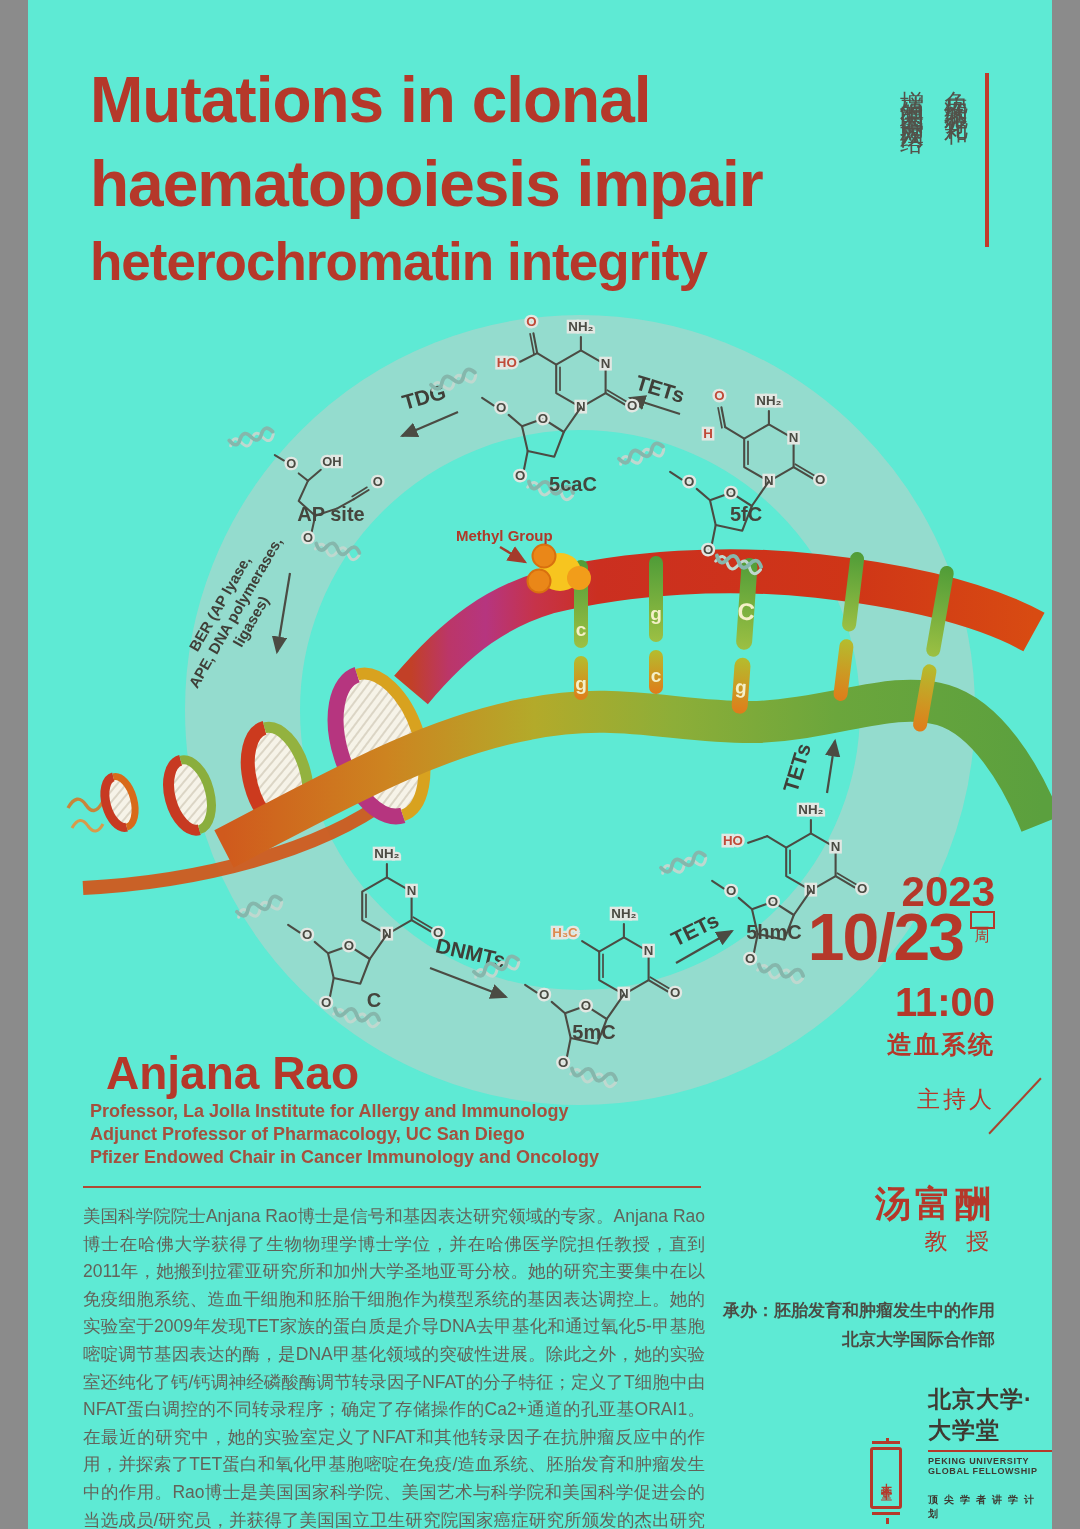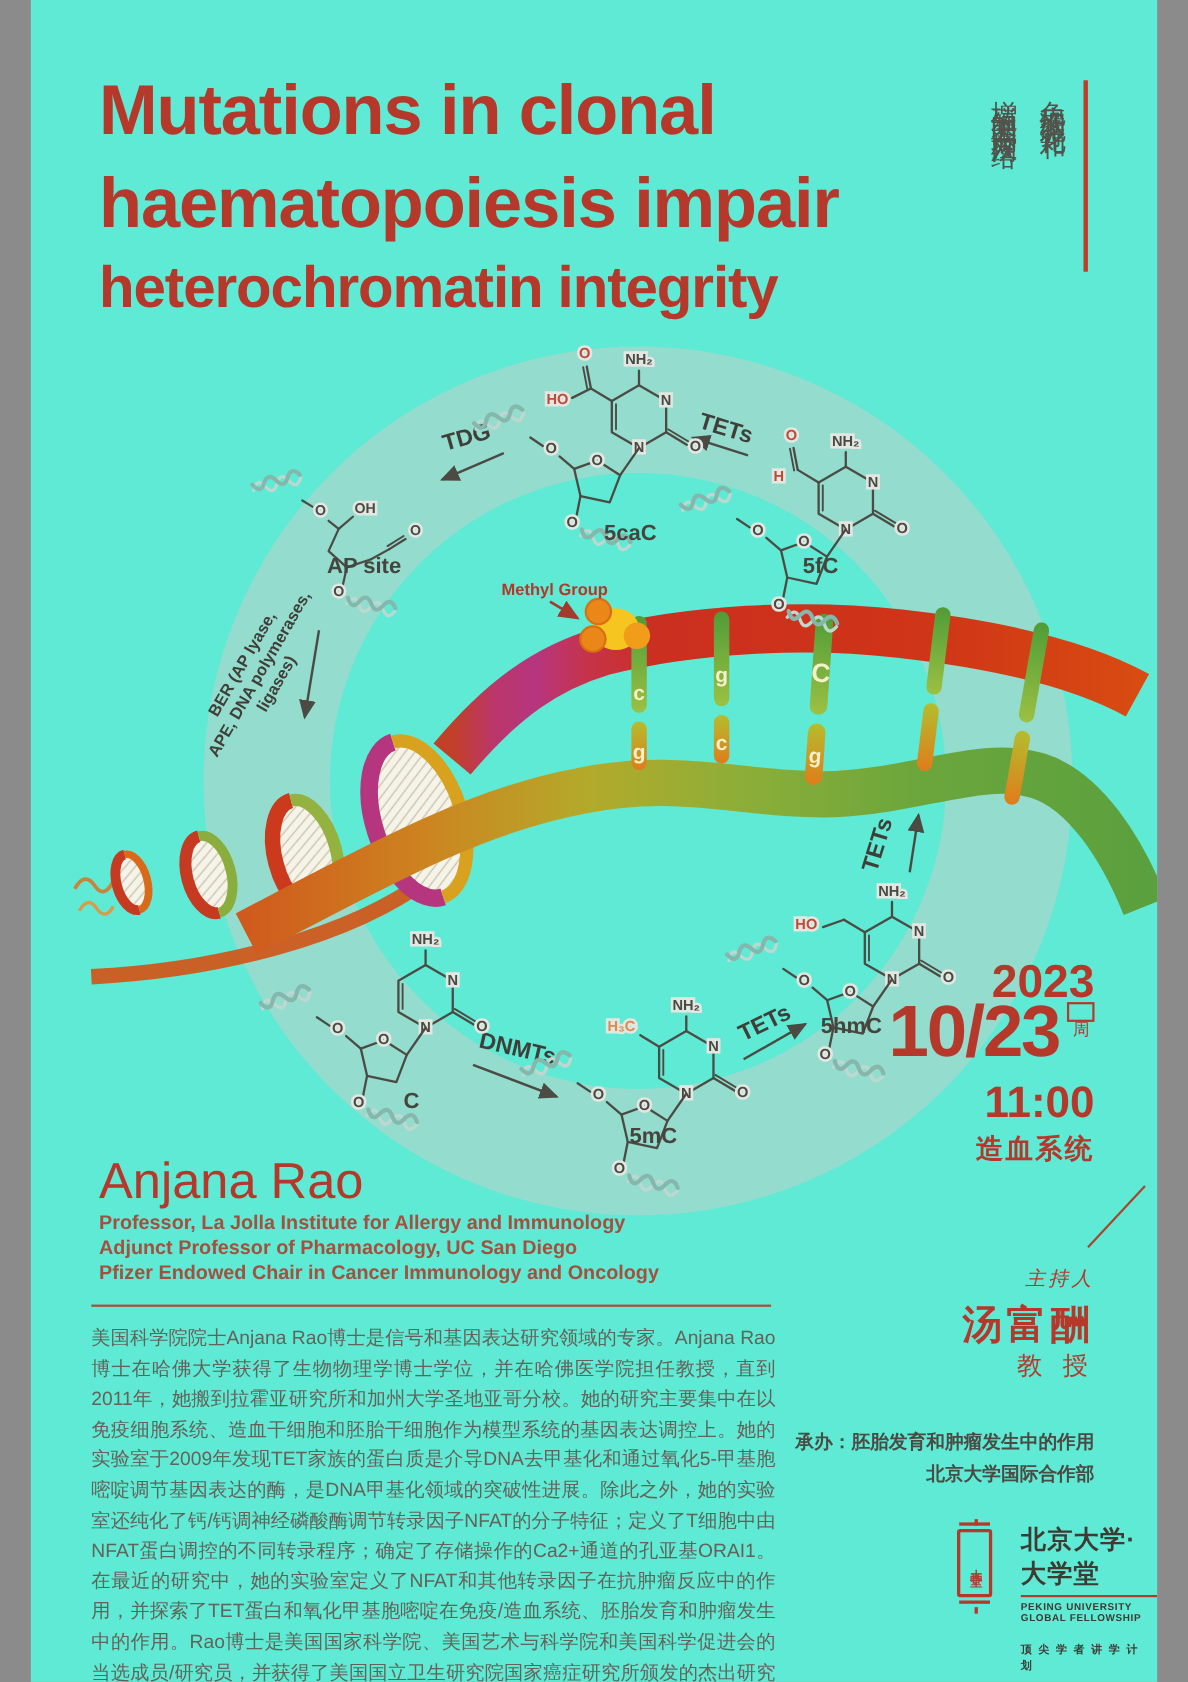--- a/index.html
+++ b/index.html
@@ -35,32 +35,32 @@
   .year{top:868px;font-size:42px;font-weight:bold;}
   .daterow{top:906px;display:flex;align-items:flex-start;gap:7px;}
   .bigdate{font-size:66px;font-weight:bold;line-height:62px;letter-spacing:-2px;}
   .weekbox{margin-top:5px;border:2px solid #b5382a;padding:4px 3px;writing-mode:vertical-rl;
            font-size:15px;letter-spacing:3px;line-height:1;}
   .time{top:980px;font-size:40px;font-weight:bold;}
   .venue1{top:1028px;font-size:25px;font-weight:bold;letter-spacing:2px;}
   .venue2{top:1062px;font-size:25px;font-weight:bold;letter-spacing:1px;}
   .slash{position:absolute;left:986px;top:1068px;width:0;height:76px;border-left:2px solid #a8452f;
          transform:rotate(43deg);}
-  .hostlabel{top:1150px;font-size:18px;letter-spacing:3px;font-style:italic;}
+  .hostlabel{top:1084px;font-size:23px;letter-spacing:3px;}
   .hostname{top:1180px;font-size:36px;font-weight:bold;letter-spacing:4px;}
   .hosttitle{top:1226px;font-size:23px;letter-spacing:6px;}
   .org{top:1296px;font-size:17px;line-height:29px;color:#4b4b43;font-weight:bold;}
   
-  .spname{position:absolute;left:62px;top:1046px;font-size:46px;font-weight:normal;color:#b5382a;}
+  .spname{position:absolute;left:78px;top:1046px;font-size:46px;font-weight:bold;color:#b5382a;}
   .sptitles{position:absolute;left:62px;top:1100px;font-size:18px;line-height:23px;color:#a5503e;font-weight:bold;}
   .divider{position:absolute;left:55px;top:1186px;width:618px;height:2px;background:#b04a35;}
   .bio{position:absolute;left:55px;top:1203px;width:622px;font-size:17.5px;line-height:27.6px;
        color:#63635a;text-align:justify;}
   
-  .logo{position:absolute;left:842px;top:1384px;display:flex;gap:26px;align-items:flex-start;}
+  .logo{position:absolute;left:842px;top:1384px;display:flex;gap:26px;align-items:flex-end;}
   .seal{width:52px;height:80px;position:relative;}
   .seal .bar{height:0;border-top:3px solid #b5392b;margin:0 2px;position:relative;}
   .seal .bar::after{content:"";position:absolute;left:50%;top:-6px;width:3px;height:6px;background:#b5392b;}
   .seal .bar.b::after{top:3px;}
   .seal-frame{width:26px;height:56px;margin:3px auto;border:3px solid #b5392b;border-radius:3px;
               display:flex;align-items:center;justify-content:center;}
   .seal-chars{writing-mode:vertical-rl;font-size:11px;font-weight:bold;color:#b5392b;letter-spacing:3px;}
   .logo-cn{font-size:23px;font-weight:bold;color:#3f3a32;letter-spacing:1px;border-bottom:2px solid #b5392b;
            padding-bottom:4px;margin-bottom:4px;}
   .logo-en{font-size:9px;font-weight:bold;color:#3f3a32;letter-spacing:0.6px;}

